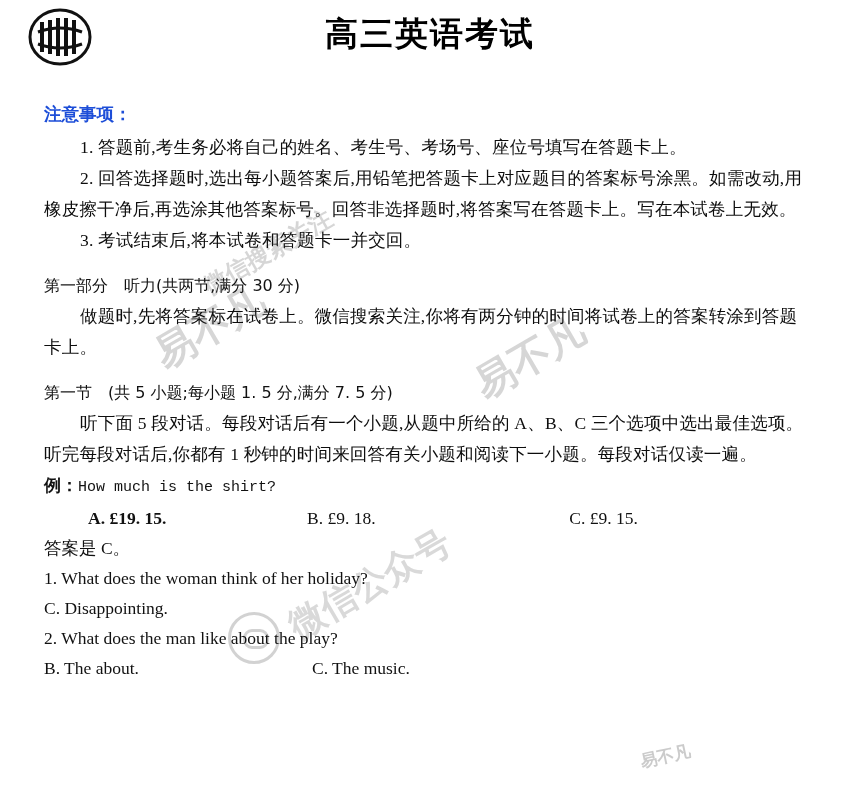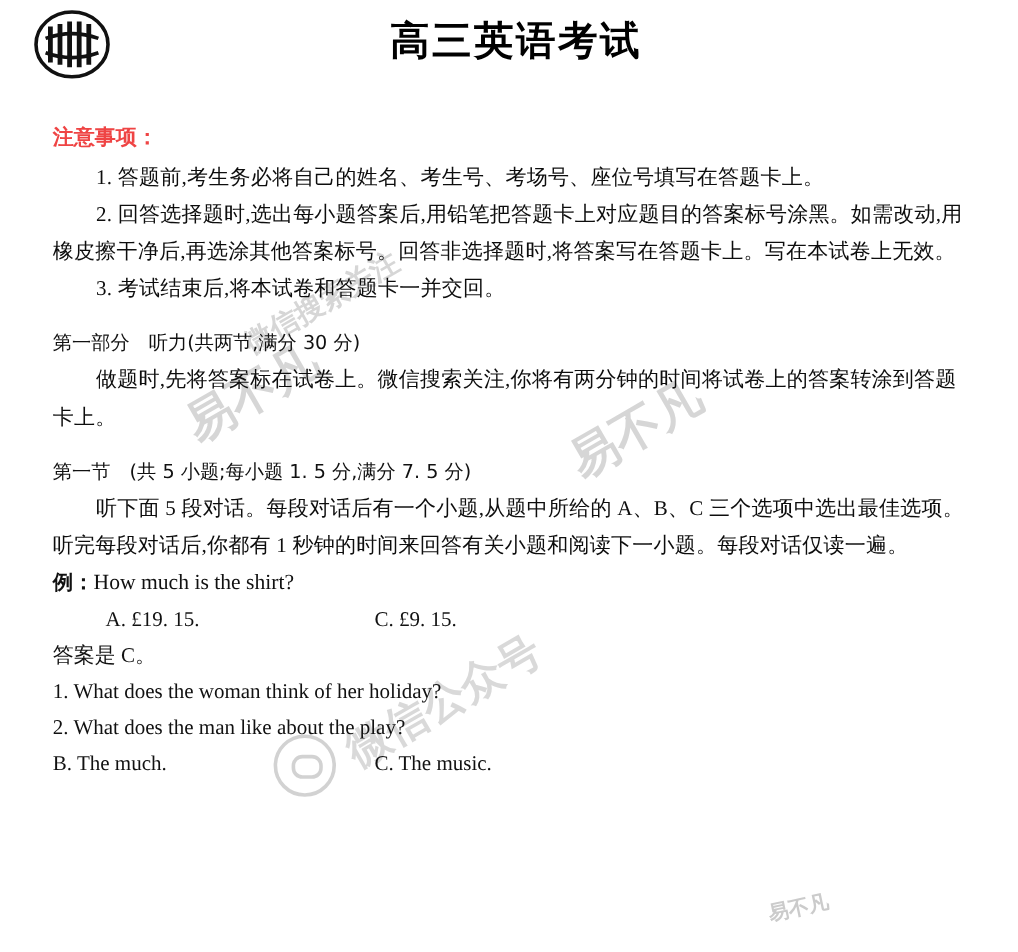--- a/index.html
+++ b/index.html
@@ -52,21 +52,21 @@
   .content {
     position: relative;
     padding: 0 44px 0 44px;
     z-index: 3;
   }
   .sec-title {
     font-family: "DejaVu Sans", sans-serif;
     font-weight: bold;
     font-size: 17.5px;
     margin: 26px 0 6px 0;
-    color: #ef4444;
+    color: #1d4ed8;
   }
   p.line {
     margin: 0;
     font-size: 17.5px;
     line-height: 31px;
     font-family: "Liberation Serif", serif;
     color: #0d0d0d;
     letter-spacing: 0.2px;
   }
   p.indent {
@@ -84,35 +84,35 @@
     font-size: 17.5px;
     line-height: 30px;
     font-family: "Liberation Serif", serif;
   }
   .q-stem {
     font-family: "DejaVu Sans", sans-serif;
     font-weight: bold;
     font-size: 17px;
   }
   .q-stem-plain {
-    font-family: Liberation Serif, serif;
-    font-size: 18px;
+    font-family: Liberation Mono, monospace;
+    font-size: 15px;
     margin-top: 40px;
   }
   .options {
     display: flex;
     margin: 0;
     padding: 0 0 0 0;
     font-size: 17.5px;
     line-height: 30px;
   }
   .options .opt {
     display: block;
   }
-  .opt-a { width: 268px; padding-left: 44px; box-sizing: border-box; }
+  .opt-a { width: 268px; padding-left: 44px; box-sizing: border-box; font-weight: bold; }
   .opt-b { width: 268px; box-sizing: border-box; }
   .opt-c { width: 240px; box-sizing: border-box; }
 
   
   .wm {
     position: absolute;
     color: rgba(120,120,120,0.30);
     font-family: "DejaVu Sans", sans-serif;
     font-weight: bold;
     white-space: nowrap;
@@ -209,34 +209,36 @@
     <p class="line indent">做题时,先将答案标在试卷上。微信搜索关注,你将有两分钟的时间将试卷上的答案转涂到答题卡上。</p>
 
     <div class="bold-head">第一节　(共 5 小题;每小题 1. 5 分,满分 7. 5 分)</div>
     <p class="line indent">听下面 5 段对话。每段对话后有一个小题,从题中所给的 A、B、C 三个选项中选出最佳选项。听完每段对话后,你都有 1 秒钟的时间来回答有关小题和阅读下一小题。每段对话仅读一遍。</p>
 
     <p class="q-line">
       <span class="q-stem">例：</span><span class="q-stem-plain">How much is the shirt?</span>
     </p>
     <div class="options">
       <span class="opt opt-a">A. £19. 15.</span>
+      <span class="opt opt-b">B. £9. 18.</span>
       <span class="opt opt-c">C. £9. 15.</span>
     </div>
     <p class="q-line">答案是 C。</p>
 
     <p class="q-line">
       <span>1.</span>
       <span>What does the woman think of her holiday?</span>
     </p>
     <div class="options">
+      <span class="opt opt-c">C. Disappointing.</span>
     </div>
 
     <p class="q-line">
       <span>2.</span>
       <span>What does the man like about the play?</span>
     </p>
     <div class="options">
-      <span class="opt opt-b">B. The much.</span>
+      <span class="opt opt-b">B. The about.</span>
       <span class="opt opt-c">C. The music.</span>
     </div>
 
   </div>
 </div>
 
 </body></html>

